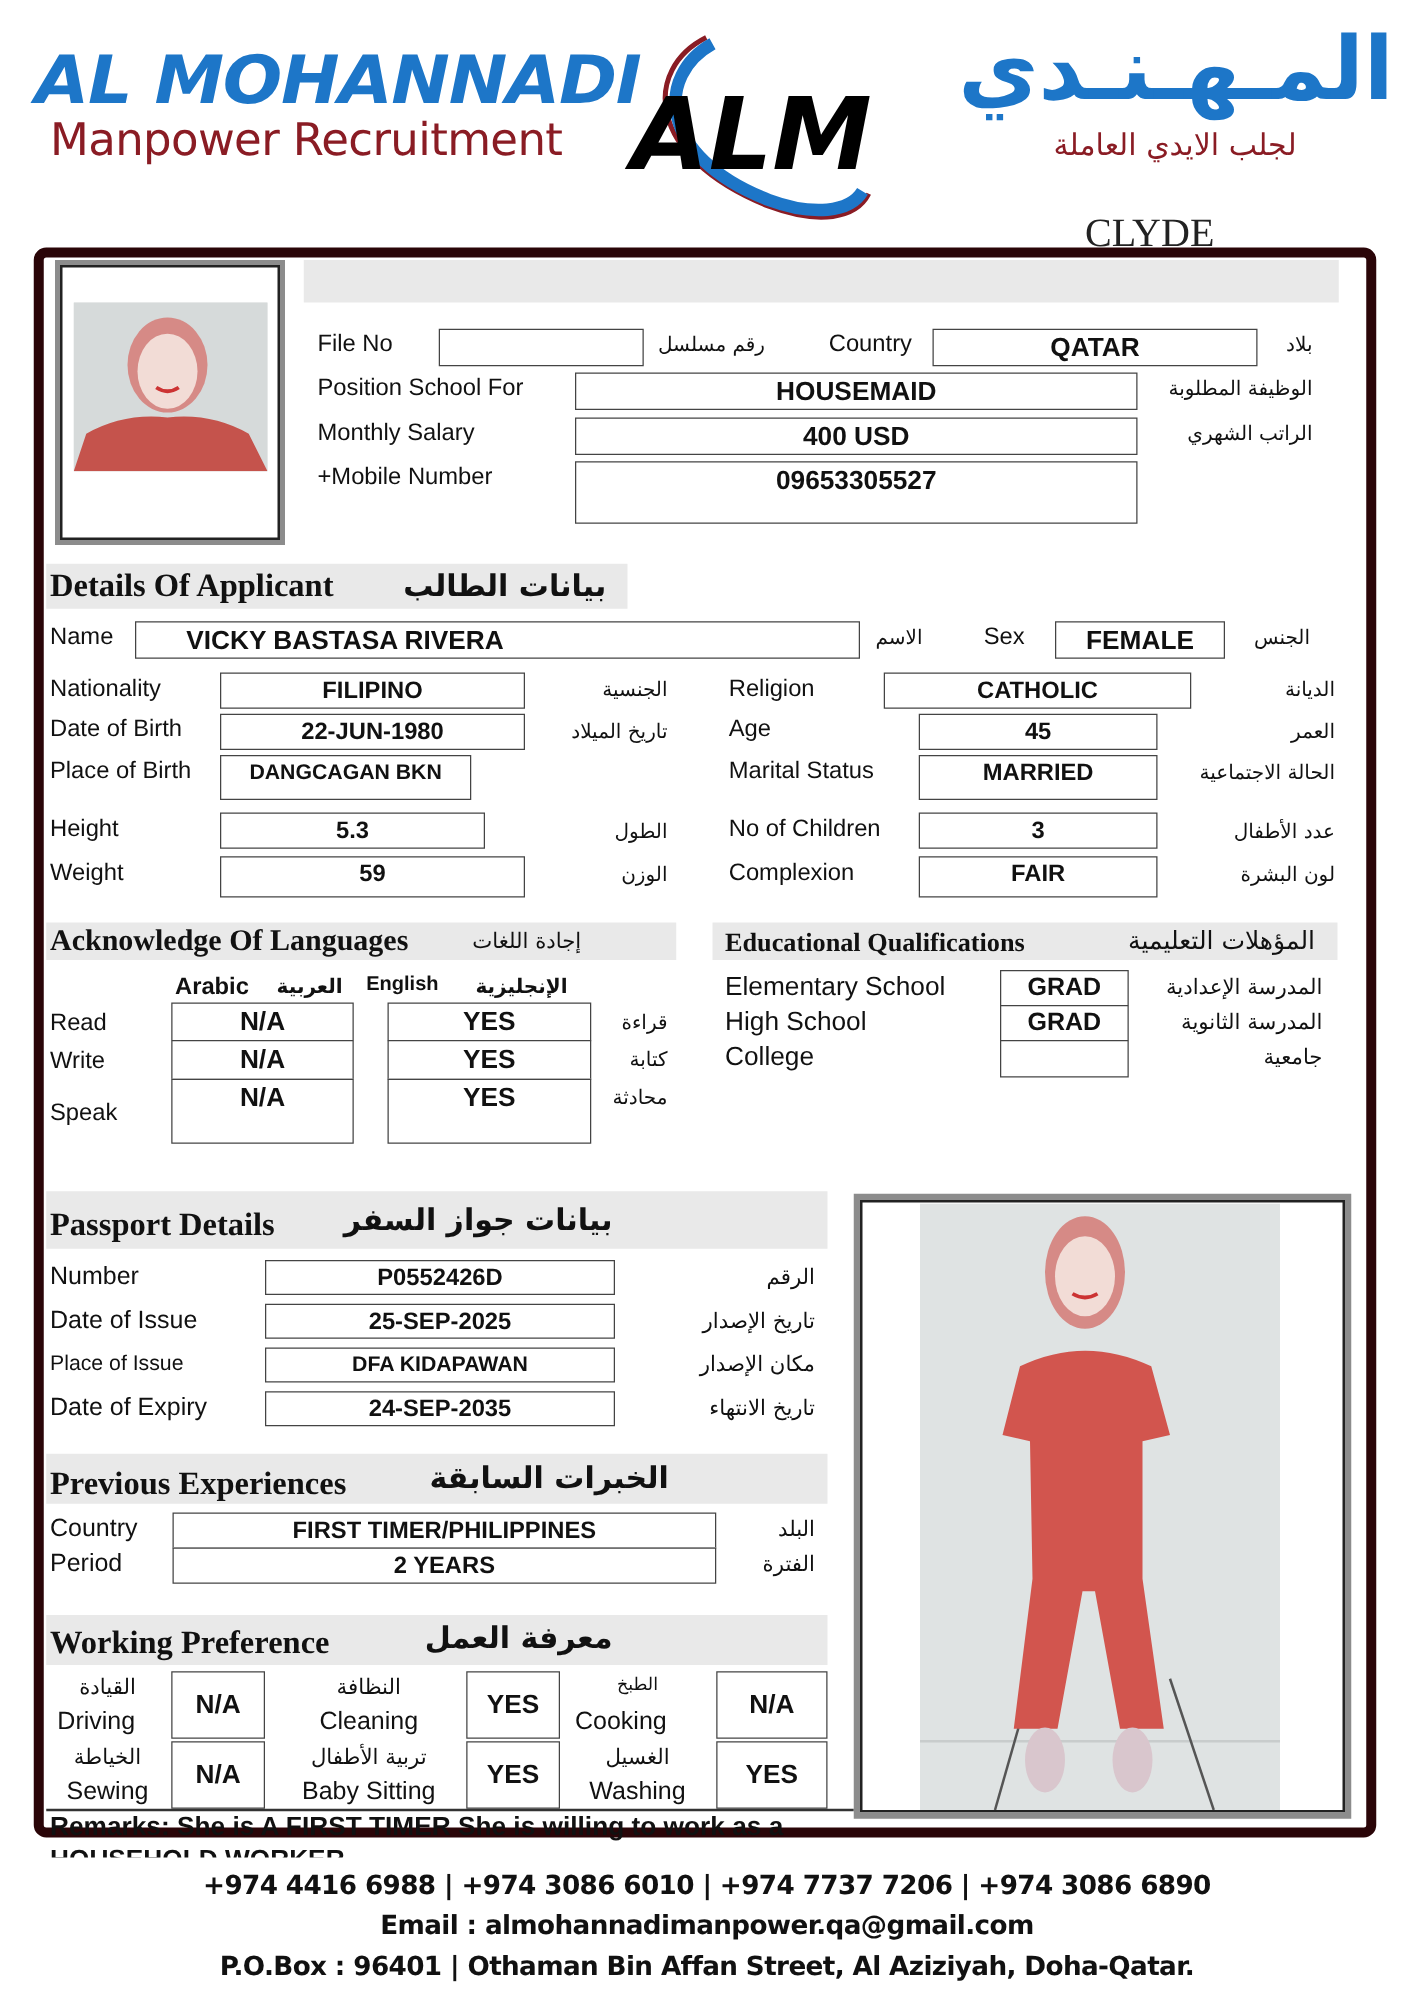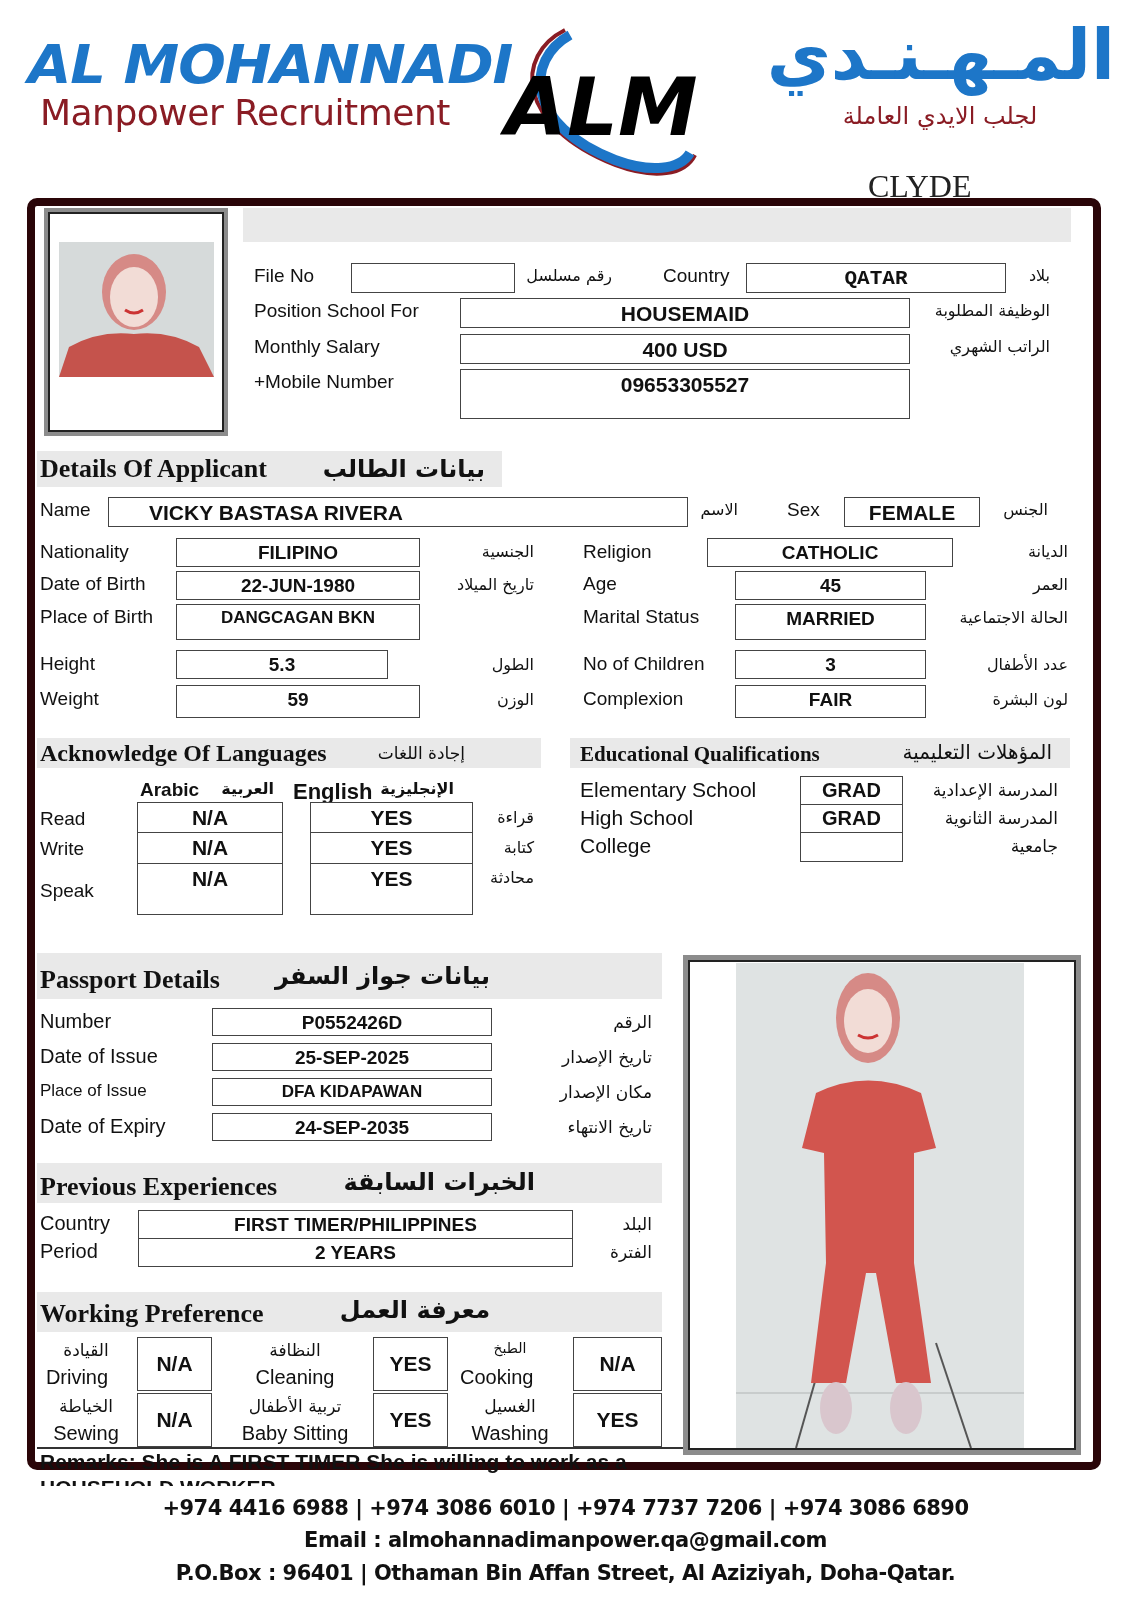--- a/index.html
+++ b/index.html
@@ -58,21 +58,21 @@
   <path d="M66,68 Q75,74 84,68" stroke="#c33" stroke-width="3" fill="none"></path>
   <path d="M0,135 L10,105 Q40,88 75,92 Q110,88 140,105 L155,135 Z" fill="#c5534c"></path>
 </svg>
 
 <div class="abs grey-band" style="left:243px;top:208px;width:828px;height:34px;"></div>
 
 <div class="abs lbl" style="left:254px;top:265px;">File No</div>
 <div class="abs field" style="left:351px;top:263px;width:164px;height:30px;"></div>
 <div class="abs ar" style="left:520px;top:266px;width:92px;">رقم مسلسل</div>
 <div class="abs lbl" style="left:663px;top:265px;">Country</div>
-<div class="abs field" style="left:746px;top:263px;width:260px;height:30px;font-family:Liberation Mono, monospace;">QATAR</div>
+<div class="abs field" style="left:746px;top:263px;width:260px;height:30px;">QATAR</div>
 <div class="abs ar" style="left:1010px;top:266px;width:40px;">بلاد</div>
 
 <div class="abs lbl" style="left:254px;top:300px;">Position School For</div>
 <div class="abs field" style="left:460px;top:298px;width:450px;height:30px;">HOUSEMAID</div>
 <div class="abs ar" style="left:915px;top:301px;width:135px;">الوظيفة المطلوبة</div>
 
 <div class="abs lbl" style="left:254px;top:336px;">Monthly Salary</div>
 <div class="abs field" style="left:460px;top:334px;width:450px;height:30px;">400 USD</div>
 <div class="abs ar" style="left:915px;top:337px;width:135px;">الراتب الشهري</div>
 
@@ -98,21 +98,21 @@
 <div class="abs ar" style="left:960px;top:542px;width:108px;">الديانة</div>
 
 <div class="abs lbl" style="left:40px;top:573px;">Date of Birth</div>
 <div class="abs field sm" style="left:176px;top:571px;width:244px;height:29px;">22-JUN-1980</div>
 <div class="abs ar" style="left:425px;top:575px;width:109px;">تاريخ الميلاد</div>
 <div class="abs lbl" style="left:583px;top:573px;">Age</div>
 <div class="abs field sm" style="left:735px;top:571px;width:191px;height:29px;">45</div>
 <div class="abs ar" style="left:960px;top:575px;width:108px;">العمر</div>
 
 <div class="abs lbl" style="left:40px;top:606px;">Place of Birth</div>
-<div class="abs field" style="left:176px;top:604px;width:244px;height:36px;font-size:17px;">DANGCAGAN BKN</div>
+<div class="abs field" style="left:176px;top:604px;width:201px;height:36px;font-size:17px;">DANGCAGAN BKN</div>
 <div class="abs lbl" style="left:583px;top:606px;">Marital Status</div>
 <div class="abs field sm" style="left:735px;top:604px;width:191px;height:36px;">MARRIED</div>
 <div class="abs ar" style="left:930px;top:608px;width:138px;">الحالة الاجتماعية</div>
 
 <div class="abs lbl" style="left:40px;top:653px;">Height</div>
 <div class="abs field sm" style="left:176px;top:650px;width:212px;height:29px;">5.3</div>
 <div class="abs ar" style="left:430px;top:655px;width:104px;">الطول</div>
 <div class="abs lbl" style="left:583px;top:653px;">No of Children</div>
 <div class="abs field sm" style="left:735px;top:650px;width:191px;height:29px;">3</div>
 <div class="abs ar" style="left:940px;top:655px;width:128px;">عدد الأطفال</div>
@@ -123,21 +123,21 @@
 <div class="abs lbl" style="left:583px;top:688px;">Complexion</div>
 <div class="abs field sm" style="left:735px;top:685px;width:191px;height:33px;">FAIR</div>
 <div class="abs ar" style="left:940px;top:690px;width:128px;">لون البشرة</div>
 
 <div class="abs grey-band" style="left:37px;top:738px;width:504px;height:30px;"></div>
 <div class="abs sec-title" style="left:40px;top:740px;font-size:24px;">Acknowledge Of Languages</div>
 <div class="abs sec-ar" style="left:365px;top:743px;width:100px;text-align:right;font-size:17px;font-weight:normal;">إجادة اللغات</div>
 
 <div class="abs" style="left:140px;top:779px;font-weight:bold;font-size:19px;">Arabic</div>
 <div class="abs ar" style="left:212px;top:779px;width:62px;font-weight:bold;">العربية</div>
-<div class="abs" style="left:293px;top:779px;font-weight:bold;font-size:22px;">English</div>
+<div class="abs" style="left:293px;top:779px;font-weight:bold;font-size:16px;">English</div>
 <div class="abs ar" style="left:372px;top:779px;width:82px;font-weight:bold;">الإنجليزية</div>
 
 <div class="abs lbl" style="left:40px;top:808px;">Read</div>
 <div class="abs lbl" style="left:40px;top:838px;">Write</div>
 <div class="abs lbl" style="left:40px;top:880px;">Speak</div>
 
 <div class="abs field" style="left:137px;top:802px;width:146px;height:31px;">N/A</div>
 <div class="abs field" style="left:137px;top:832px;width:146px;height:32px;">N/A</div>
 <div class="abs field" style="left:137px;top:863px;width:146px;height:52px;">N/A</div>
 <div class="abs field" style="left:310px;top:802px;width:163px;height:31px;">YES</div>

